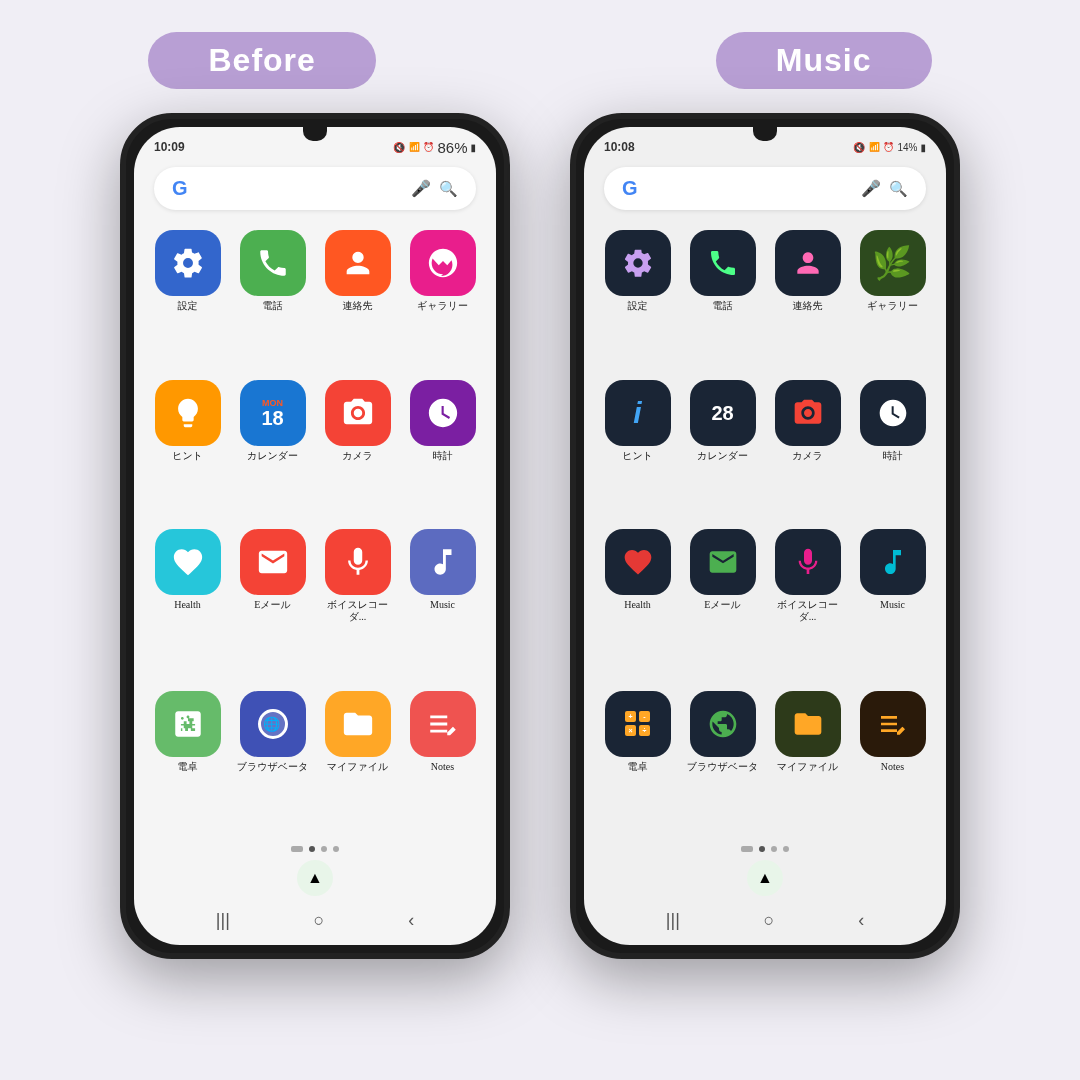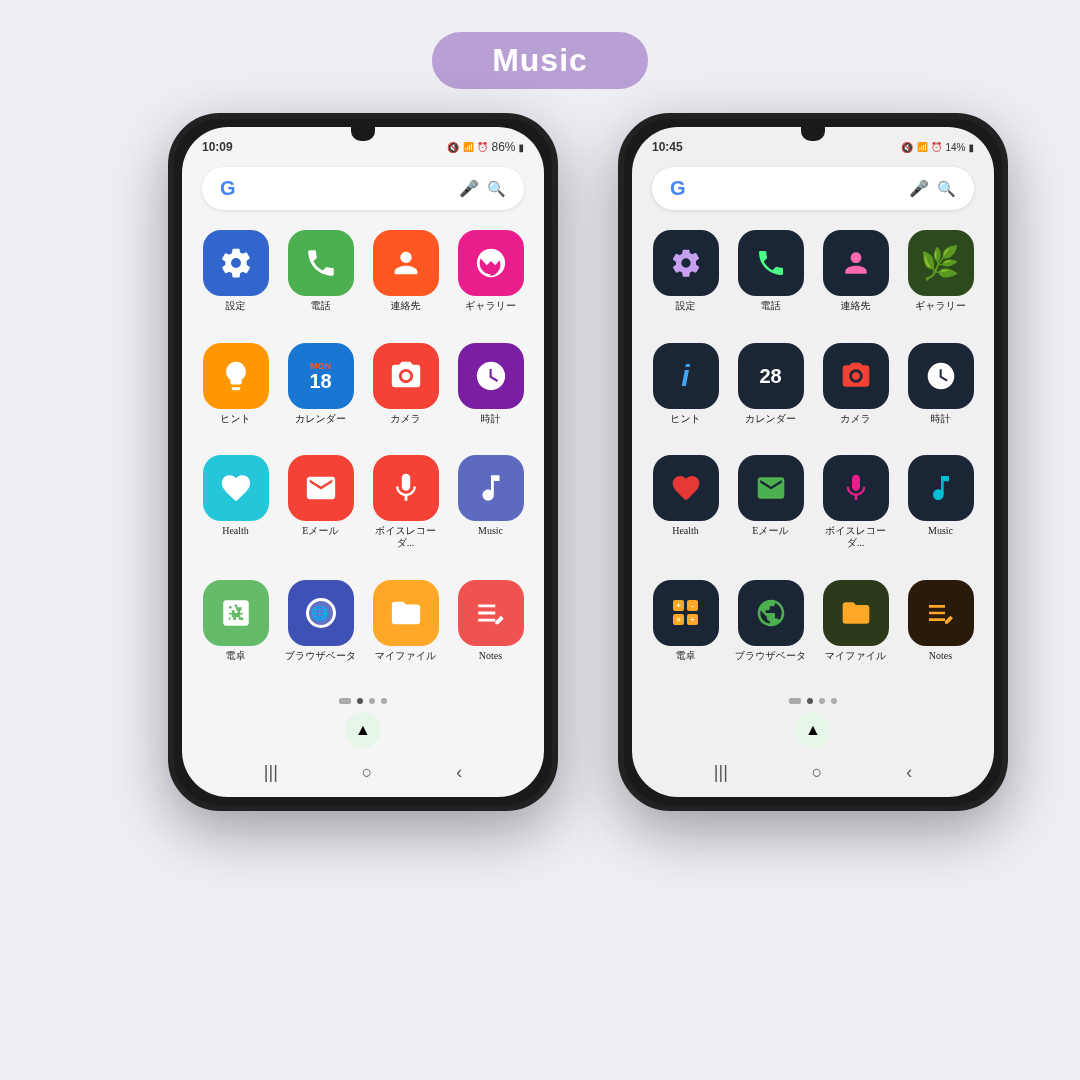--- a/index.html
+++ b/index.html
@@ -39,29 +39,28 @@
     }
 
     .phone-wrapper {
       position: relative;
       width: 390px;
       height: 870px;
     }
 
     .phone-outer {
       width: 390px;
-      height: 698px;
+      height: 846px;
       border-radius: 52px;
       background: #1a1a1a;
       border: 6px solid #222;
       position: absolute;
       top: 0; left: 0;
       box-shadow: 0 20px 60px rgba(0,0,0,0.35);
       overflow: hidden;
-      margin-left: 48px;
     }
 
     .phone-screen {
       position: absolute;
       top: 8px; left: 8px;
       width: calc(100% - 16px);
       height: calc(100% - 16px);
       border-radius: 46px;
       background: #f5f5f5;
       overflow: hidden;
@@ -229,40 +228,41 @@
     .ic-music { background: #5c6bc0; }
     .ic-calc { background: #66bb6a; }
     .ic-browser { background: #3f51b5; }
     .ic-files { background: #ffa726; }
     .ic-notes { background: #ef5350; }
   </style>
 </head>
 <body>
 
 <div class="header-row">
+  <div class="label-pill">Before</div>
   <div class="label-pill">Music</div>
 </div>
 
 <div class="phones-row">
 
   <div class="phone-wrapper">
     <div class="phone-outer">
       <div class="btn-vol-up"></div>
       <div class="btn-vol-down"></div>
       <div class="btn-power"></div>
       <div class="phone-screen">
 
         <div class="status-bar">
           <span class="status-time">10:09</span>
           <div class="status-notch"></div>
           <div class="status-icons">
             <span>🔇</span>
             <span style="font-size:9px">📶</span>
             <span style="font-size:9px">⏰</span>
-            <span style="font-size:12px">86%</span>
+            <span style="font-size:15px">86%</span>
             <span>▮</span>
           </div>
         </div>
 
         <div class="search-bar">
           <span class="g-logo">G</span>
           <div class="search-icons">
             <span class="mic-icon">🎤</span>
             <span class="lens-icon">🔍</span>
           </div>
@@ -427,21 +427,21 @@
   </div>
 
   <div class="phone-wrapper">
     <div class="phone-outer">
       <div class="btn-vol-up"></div>
       <div class="btn-vol-down"></div>
       <div class="btn-power"></div>
       <div class="phone-screen" style="background:#f0f0f0">
 
         <div class="status-bar">
-          <span class="status-time">10:45</span>
+          <span class="status-time">10:08</span>
           <div class="status-notch"></div>
           <div class="status-icons">
             <span>🔇</span>
             <span style="font-size:9px">📶</span>
             <span style="font-size:9px">⏰</span>
             <span style="font-size:10px">14%</span>
             <span>▮</span>
           </div>
         </div>
 

